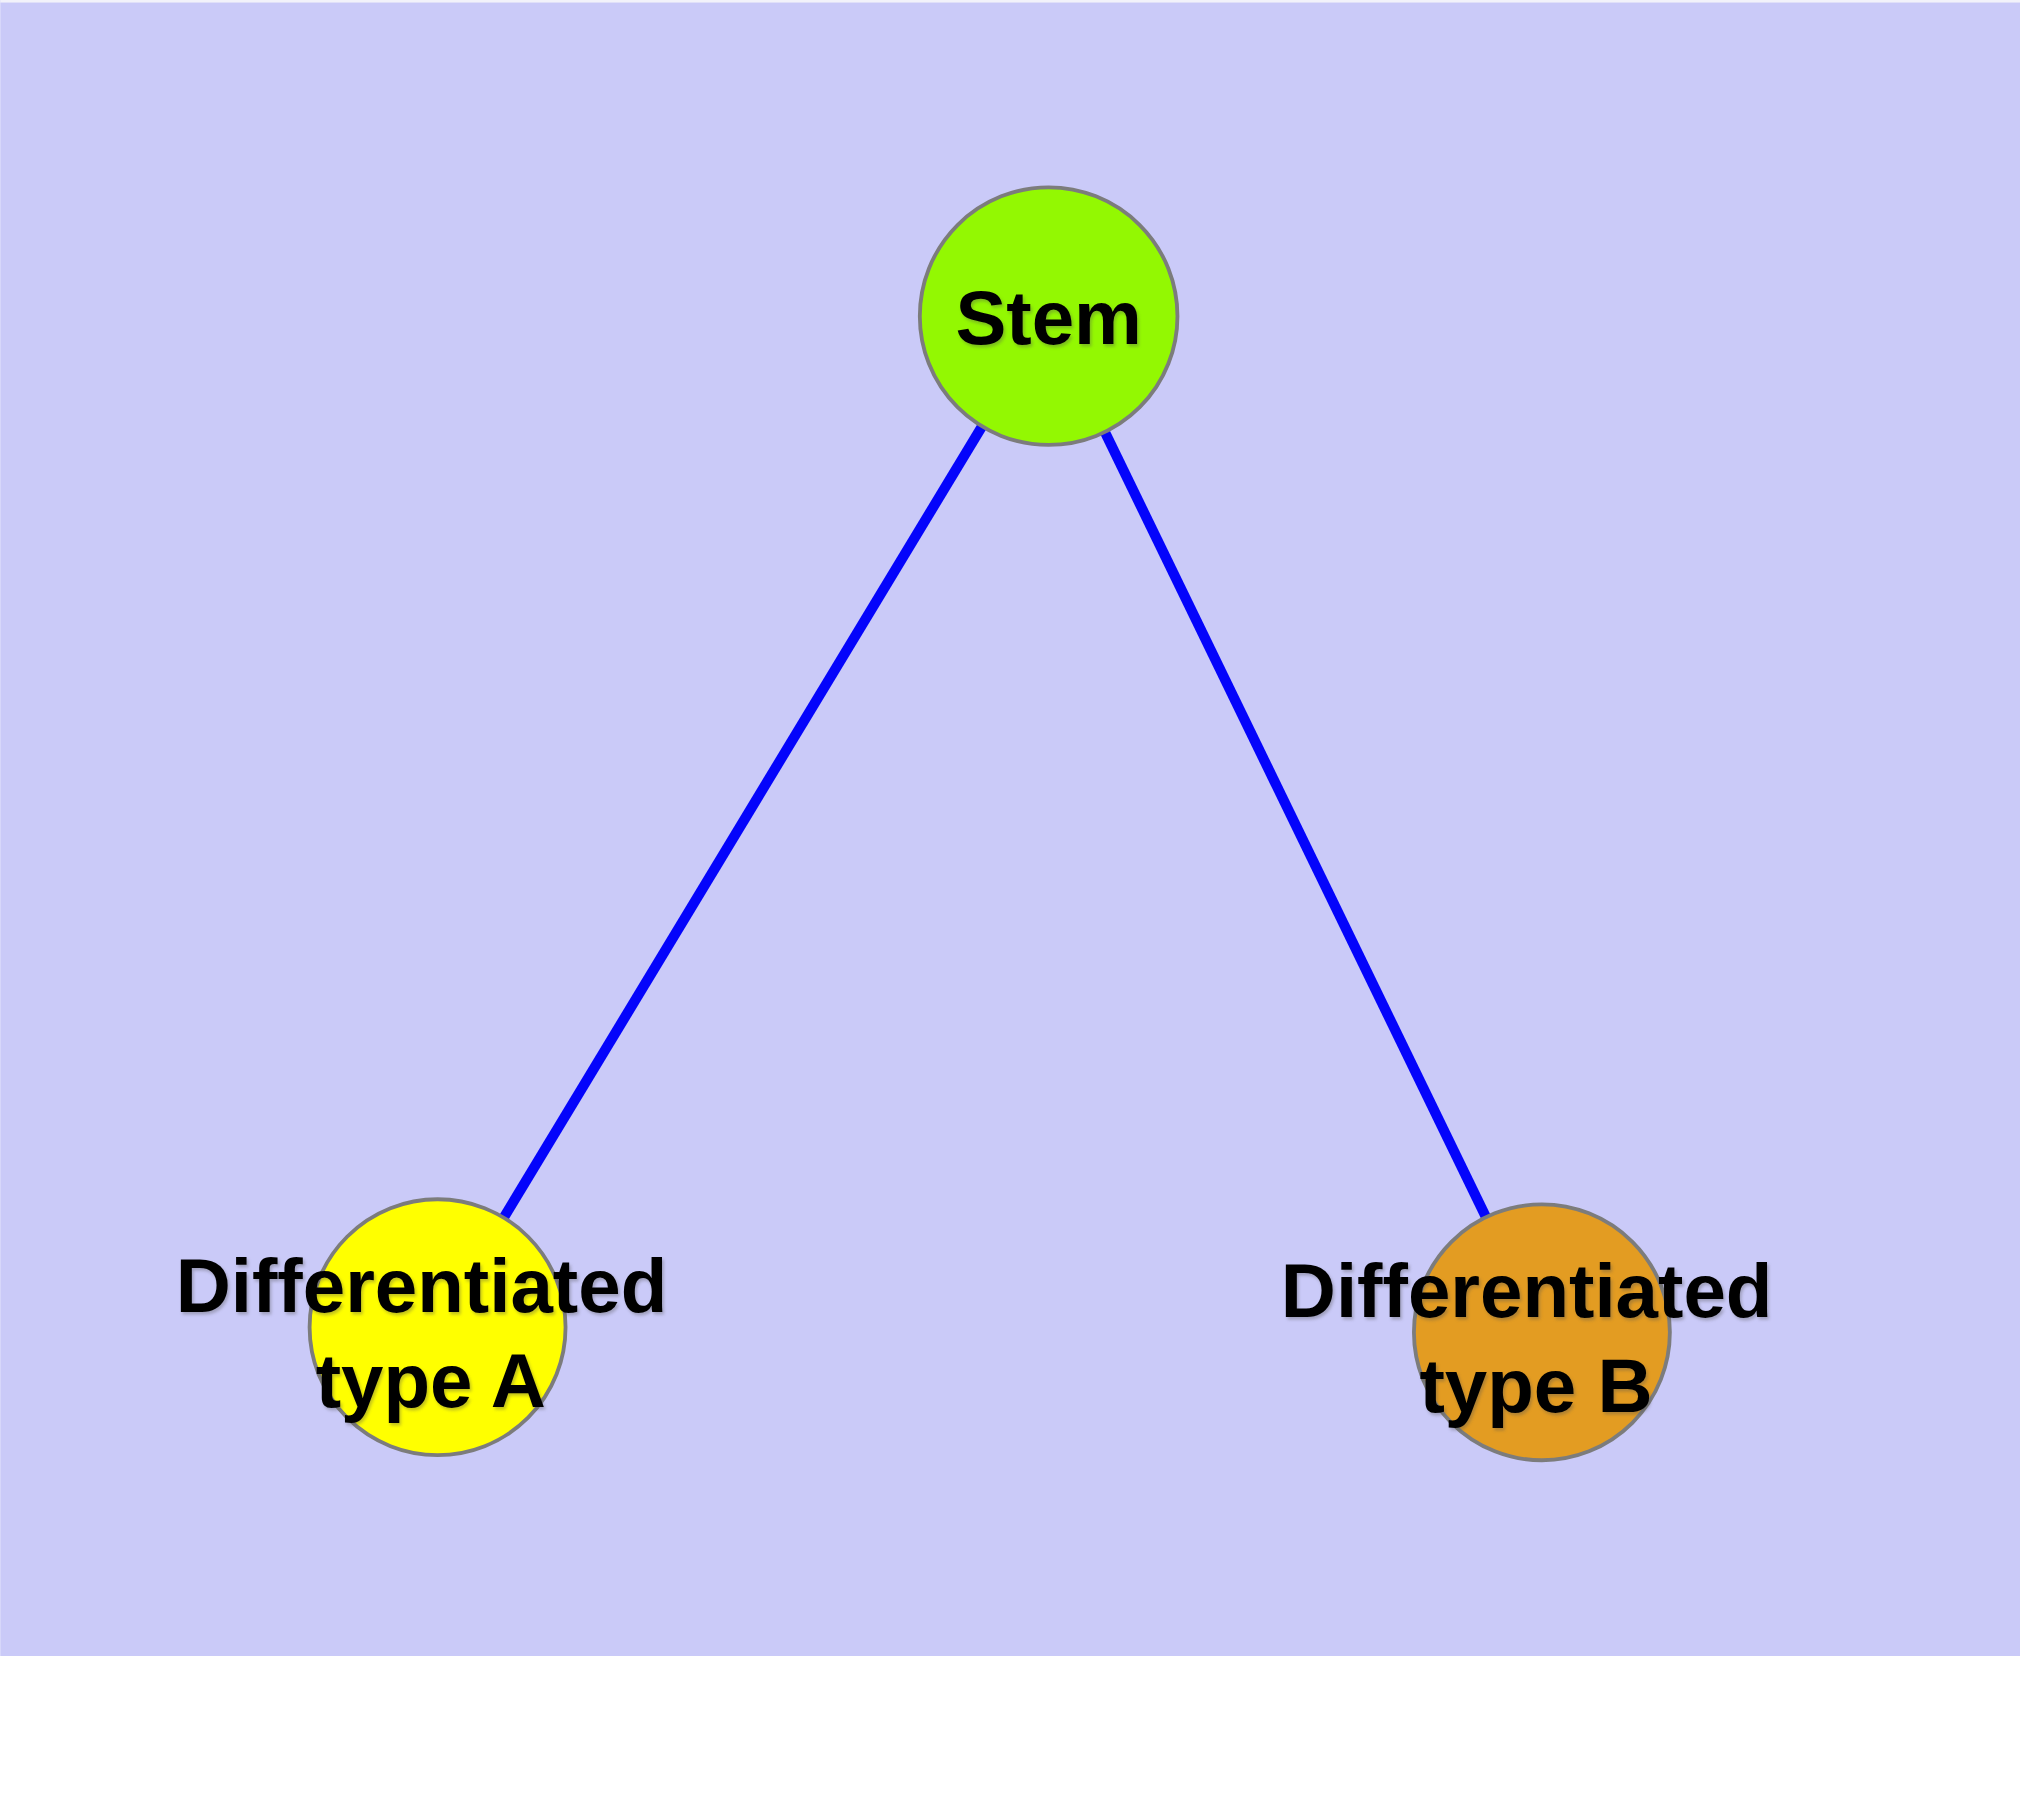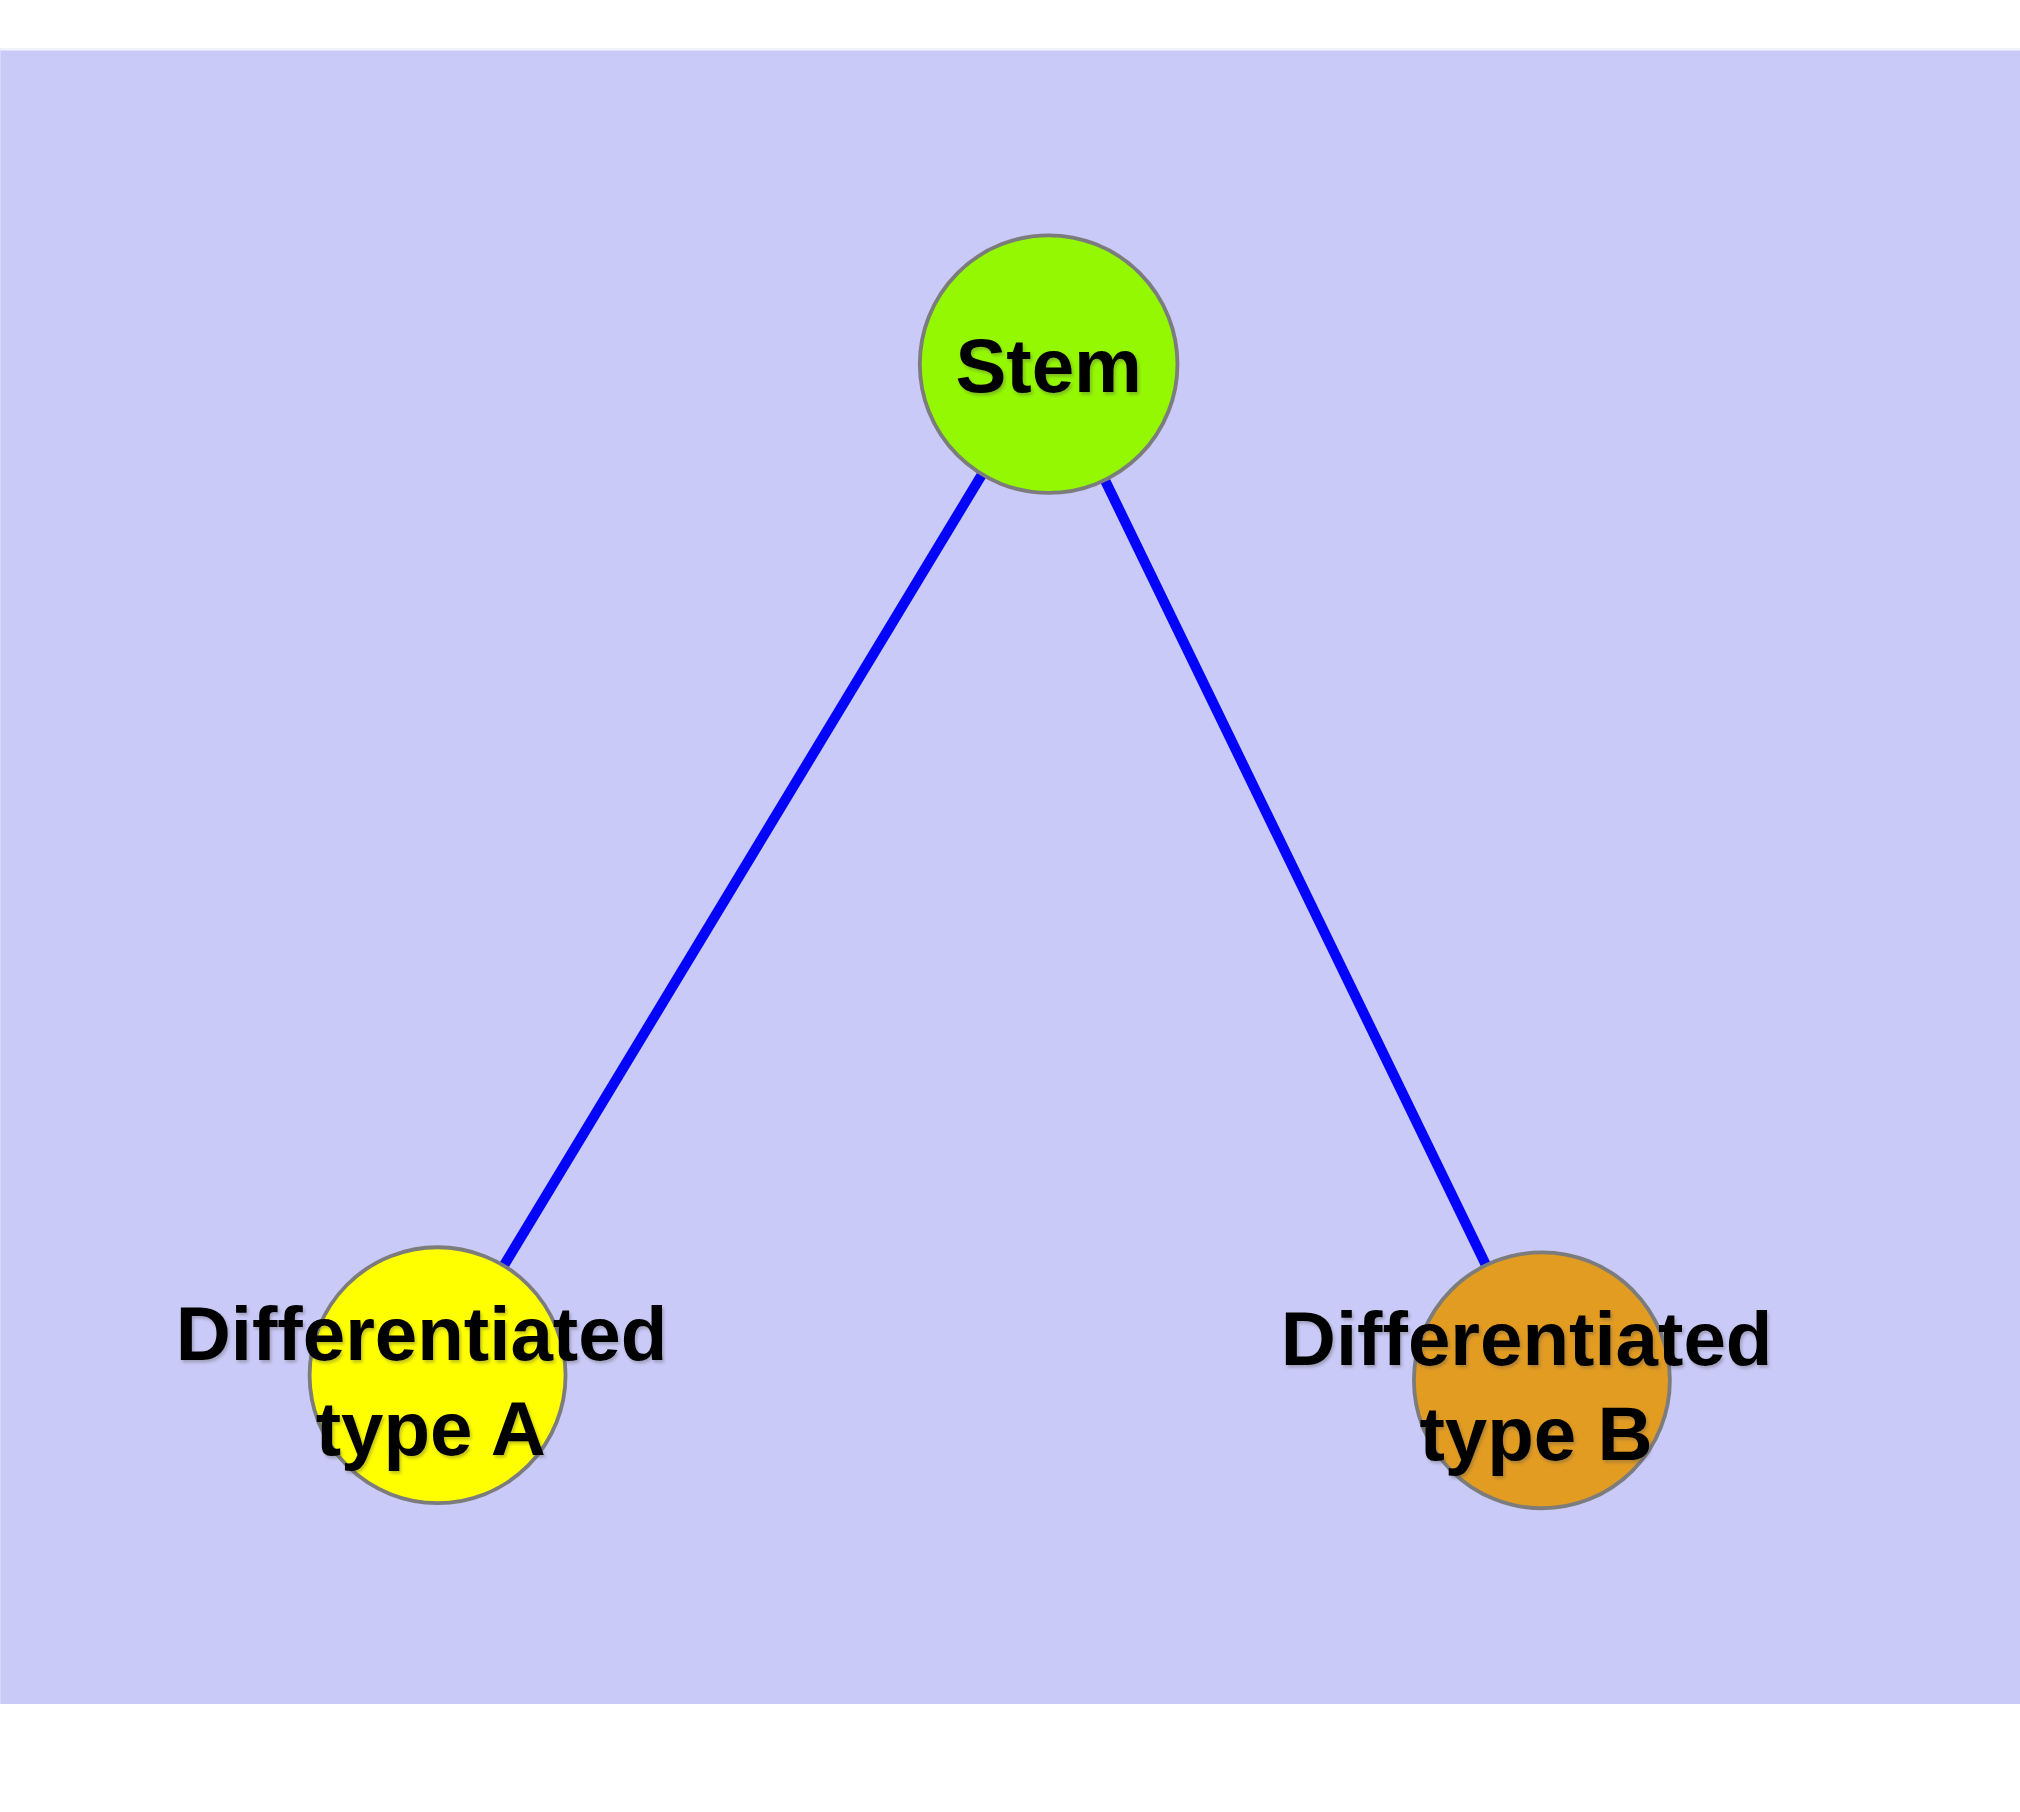--- a/index.html
+++ b/index.html
@@ -5,21 +5,20 @@
   html, body {
     margin: 0;
     padding: 0;
     background: #ffffff;
   }
   .canvas {
     position: relative;
     width: 2021px;
     height: 1656px;
     overflow: hidden;
-    margin-top: 48px;
   }
   svg {
     display: block;
   }
   .node-label {
     font-family: "Liberation Sans", "DejaVu Sans", sans-serif;
     font-weight: bold;
     font-size: 90px;
     text-anchor: middle;
     filter: drop-shadow(2px 3px 2px rgba(80,80,80,0.35));

